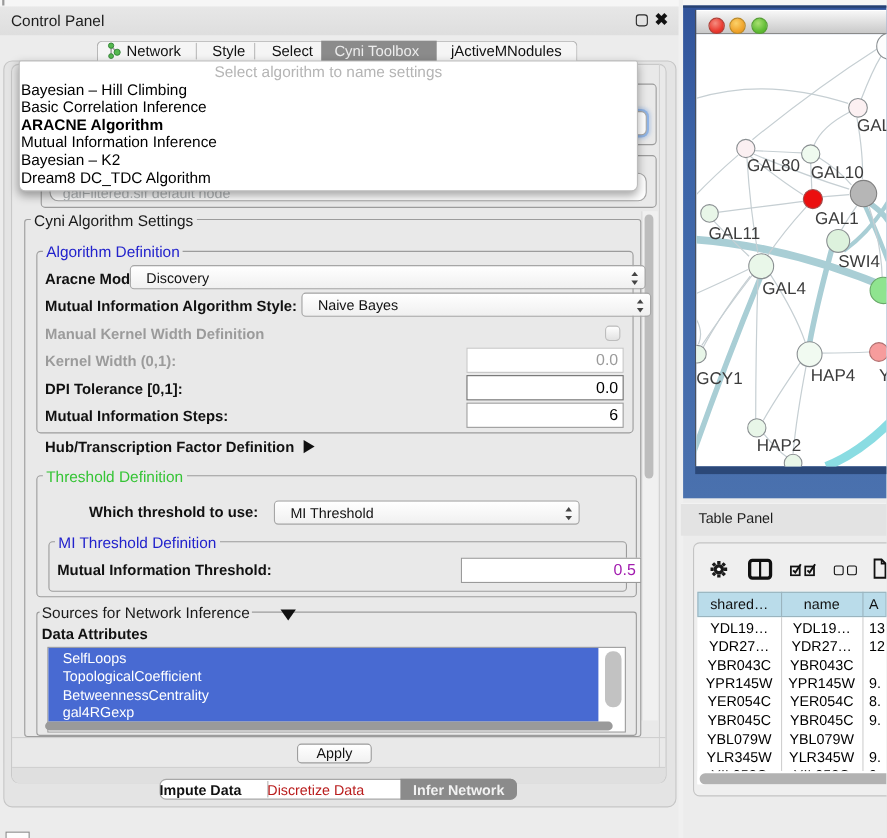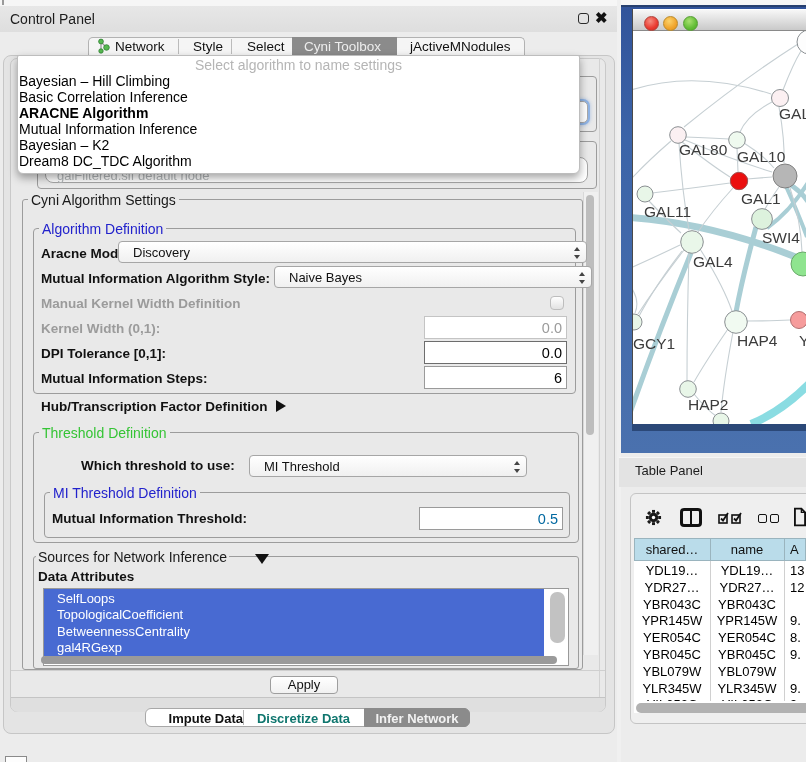--- a/index.html
+++ b/index.html
@@ -94,21 +94,21 @@
 
 <div class="lbl" style="left:81px;top:458px">Which threshold to use:</div>
 <div class="combo" style="left:249px;top:455px;width:278px;height:22px">
     <span class="tx">MI Threshold</span>
     <span class="spin"></span>
   </div>
 
 <div class="grp" style="left:44px;top:492px;width:524px;height:44px"></div>
 <div class="abs" style="left:50px;top:485px;background:#e9e9e9;padding:0 3px;font-size:14px;color:#2222cc;white-space:nowrap">MI Threshold Definition</div>
 <div class="lbl" style="left:52px;top:511px">Mutual Information Threshold:</div>
-<div class="tf" style="left:419px;top:507px;width:144px;height:23px;border:1px solid #9a9a9a;color:#0369a1">0.5</div>
+<div class="tf" style="left:419px;top:507px;width:164px;height:23px;border:1px solid #9a9a9a;color:#a21caf">0.5</div>
 
 <div class="grp" style="left:33px;top:556px;width:544px;height:111px;border-radius:3px"></div>
 <div class="abs" style="left:36px;top:549px;background:#e9e9e9;padding:0 2px;font-size:14px;color:#1a1a1a;white-space:nowrap">Sources for Network Inference</div>
 <div class="abs" style="left:255px;top:554px;width:0;height:0;border-left:7.5px solid transparent;border-right:7.5px solid transparent;border-top:10px solid #111"></div>
 <div class="lbl" style="left:38px;top:569px">Data Attributes</div>
 
 <div class="abs" style="left:43px;top:588px;width:526px;height:78px;background:#fff;border:1px solid #999;box-sizing:border-box"></div>
 <div class="abs" style="left:44px;top:589px;width:500px;height:67px;background:#486ad2"></div>
 <div class="abs" style="left:57px;top:591px;width:400px;font-size:13px;line-height:16.4px;color:#fff">SelfLoops<br>TopologicalCoefficient<br>BetweennessCentrality<br>gal4RGexp</div>
 <div class="abs" style="left:550px;top:592px;width:15px;height:51px;background:#c2c2c2;border-radius:7px"></div>
@@ -118,22 +118,22 @@
 <div class="abs" style="left:17px;top:57px;width:563px;text-align:center;font-size:14px;color:#b5b5b5">Select algorithm to name settings</div>
 <div class="abs" style="left:19px;top:73px;font-size:14px;line-height:16px;color:#000">Bayesian – Hill Climbing<br>Basic Correlation Inference<br><b>ARACNE Algorithm</b><br>Mutual Information Inference<br>Bayesian – K2<br>Dream8 DC_TDC Algorithm</div>
 
 <div class="abs" style="left:11px;top:670px;width:594px;height:1px;background:#cfcfcf"></div>
 <div class="abs" style="left:270px;top:676px;width:68px;height:18px;background:linear-gradient(#ffffff,#f1f1f1);border:1px solid #9e9e9e;border-radius:4px;box-sizing:border-box;text-align:center;font-size:13px;line-height:16px;color:#111">Apply</div>
 <div class="abs" style="left:11px;top:697px;width:594px;height:14px;background:#dfdfdf;border-top:1px solid #c4c4c4;border-radius:0 0 7px 7px"></div>
 
 <div class="abs" style="left:145px;top:708px;width:325px;height:19px;background:#fff;border:1px solid #a8a8a8;border-radius:6px;box-sizing:border-box"></div>
 <div class="abs" style="left:243px;top:710px;width:1px;height:15px;background:#b5b5b5"></div>
 <div class="abs" style="left:364px;top:708px;width:106px;height:19px;background:#8b8b8b;border:1px solid #8b8b8b;border-radius:0 6px 6px 0;box-sizing:border-box"></div>
-<div class="abs" style="left:145px;top:711px;width:98px;text-align:right;font-size:13px;font-weight:bold;color:#111">Impute Data</div>
-<div class="abs" style="left:243px;top:711px;width:121px;text-align:center;font-size:13px;font-weight:bold;color:#0f766e">Discretize Data</div>
+<div class="abs" style="left:145px;top:711px;width:98px;text-align:left;font-size:13px;font-weight:bold;color:#111">Impute Data</div>
+<div class="abs" style="left:243px;top:711px;width:121px;font-size:13px;font-weight:normal;color:#b91c1c">Discretize Data</div>
 <div class="abs" style="left:364px;top:711px;width:106px;text-align:center;font-size:13px;font-weight:bold;color:#f2f2f2">Infer Network</div>
 
 <div class="abs" style="left:5px;top:756px;width:20px;height:10px;background:#fdfdfd;border:1.5px solid #8a8a8a"></div>
 
 <div class="abs" style="left:617px;top:0;width:4px;height:762px;background:#f0f0f0"></div>
 <div class="abs" style="left:621px;top:5px;width:185px;height:448px;background:linear-gradient(#31539a,#3c64a8 30%,#4a71ae)"></div>
 <div class="abs" style="left:621px;top:5px;width:185px;height:2px;background:#27406f"></div>
 
 <div class="abs" style="left:632px;top:9px;width:174px;height:415px;border-left:1px solid #4a4a4a;box-sizing:border-box"></div>
 <div class="abs" style="left:633px;top:9px;width:173px;height:22px;background:linear-gradient(#f7f7f7,#c9c9c9);border-top:1px solid #fff;border-bottom:1px solid #8a8a8a;box-sizing:border-box"></div>

